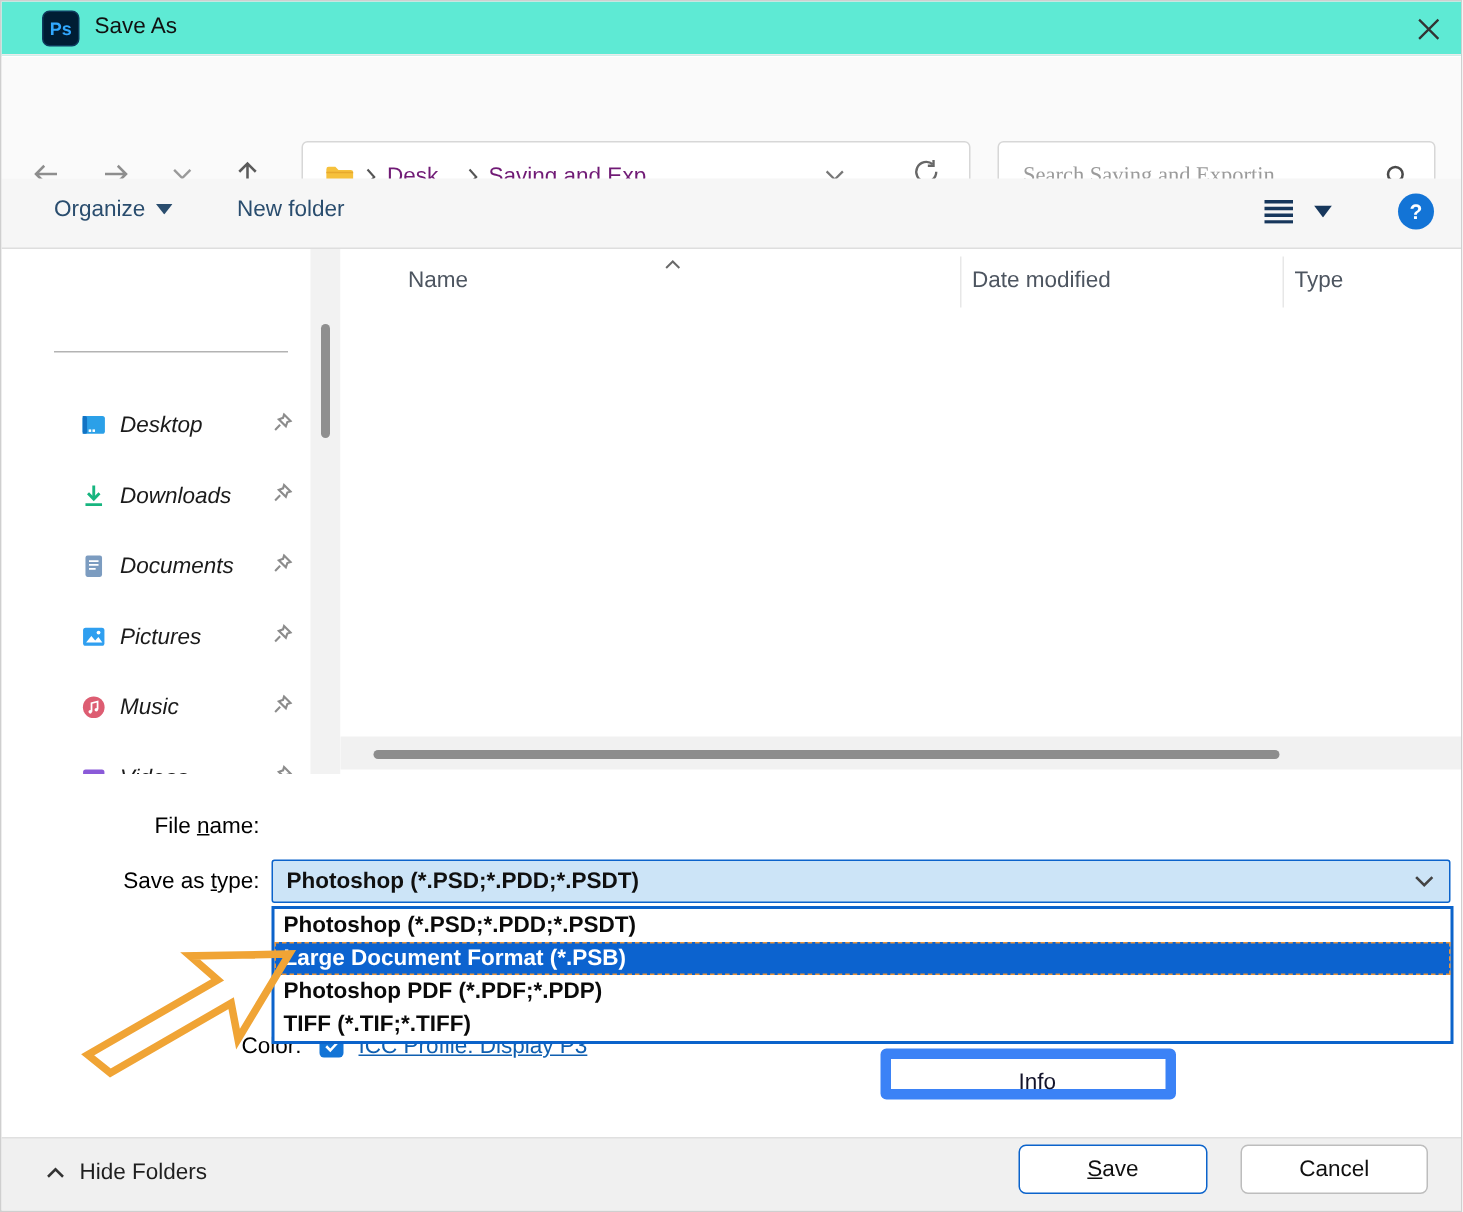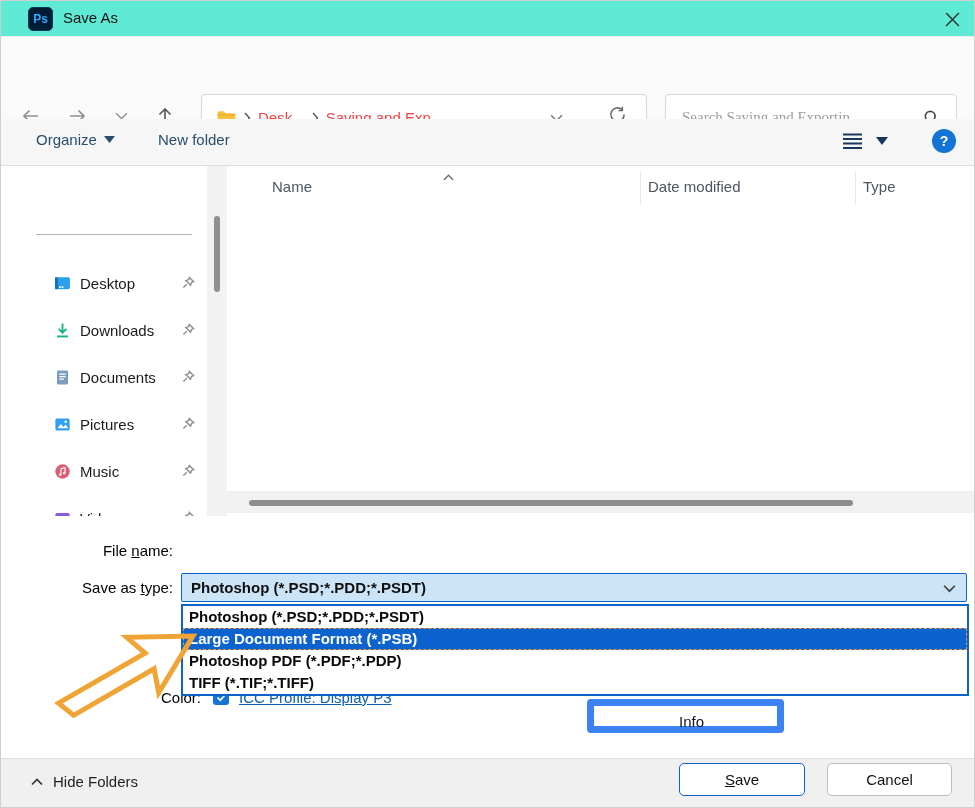--- a/index.html
+++ b/index.html
@@ -12,21 +12,21 @@
   .ps-badge { position:absolute; left:27px; top:6px; width:25px; height:24px; background:#001d34; border:1px solid #0d3a5c; border-radius:5px; color:#31a8ff; font-weight:bold; font-size:12px; text-align:center; line-height:22px; }
   .win-title { position:absolute; left:62px; top:8px; font-size:15px; color:#111; }
   .close-btn { position:absolute; left:938px; top:7px; width:26px; height:22px; display:flex; align-items:center; justify-content:center; cursor:pointer; }
 
   
   .navbar { position:absolute; left:0; top:37px; width:100%; height:81px; background:#fafafa; }
   .nav-btn { position:absolute; top:64px; width:28px; height:28px; display:flex; align-items:center; justify-content:center; }
   .addressbar { position:absolute; left:200px; top:56px; width:446px; height:47px; background:#fff; border:1px solid #d7d7d7; border-radius:4px; display:flex; align-items:center; }
   .addr-folder { margin-left:14px; display:flex; align-items:center; }
   .crumb-sep { margin:0 7px; display:flex; align-items:center; }
-  .crumb { color:#ef4444; white-space:nowrap; }
+  .crumb { color:#701a75; white-space:nowrap; }
   .addr-chevron { position:absolute; left:348px; top:14px; }
   .addr-refresh { position:absolute; left:406px; top:10px; }
   .searchbox { position:absolute; left:664px; top:56px; width:292px; height:47px; background:#fff; border:1px solid #d7d7d7; border-radius:4px; }
   .searchbox input { position:absolute; left:16px; top:1px; width:240px; height:43px; border:none; outline:none; font-family:Liberation Serif, serif; font-size:15px; color:#333; background:transparent; }
   .searchbox input::placeholder { color:#9b9b9b; }
   .search-icon { position:absolute; right:16px; top:14px; }
 
   
   .cmdbar { position:absolute; left:0; top:118px; width:100%; height:47px; background:#f6f6f6; border-bottom:1px solid #dedede; }
   .cmd-item { position:absolute; top:12px; color:#2a4d6e; display:flex; align-items:center; gap:7px; cursor:pointer; }
@@ -36,21 +36,21 @@
   
   .main { position:absolute; left:0; top:165px; width:100%; height:350px; background:#fff; overflow:hidden; }
   .sidebar { position:absolute; left:0; top:0; width:206px; height:350px; }
   .onedrive-row { position:absolute; left:0; top:2px; width:206px; height:38px; background:#d9d9d9; display:flex; align-items:center; cursor:pointer; }
   .onedrive-row .expander { margin-left:14px; }
   .onedrive-row .cloud { margin-left:18px; }
   .onedrive-row .lbl { margin-left:8px; white-space:nowrap; overflow:hidden; }
   .side-divider { position:absolute; left:35px; top:68px; width:156px; height:1px; background:#b3b3b3; }
   .side-item { position:absolute; left:0; width:206px; height:32px; display:flex; align-items:center; cursor:pointer; }
   .side-item .ic { margin-left:52px; width:18px; display:flex; justify-content:center; }
-  .side-item .lbl { margin-left:9px; flex:1; }
+  .side-item .lbl { margin-left:9px; flex:1;font-style:italic; }
   .side-item .pin { margin-right:12px; }
   .side-scroll { position:absolute; left:206px; top:0; width:20px; height:350px; background:#f2f2f2; }
   .side-thumb { position:absolute; left:7px; top:50px; width:6px; height:76px; background:#8f8f8f; border-radius:3px; cursor:pointer; }
 
   .filelist { position:absolute; left:226px; top:0; width:749px; height:350px; background:#fff; }
   .sort-caret { position:absolute; left:216px; top:1px; }
   .col-head { position:absolute; top:12px; color:#4d5560; cursor:pointer; }
   .col-sep { position:absolute; top:5px; width:1px; height:34px; background:#e7e7e7; }
   .hscroll { position:absolute; left:0; top:325px; width:749px; height:22px; background:#f1f1f1; }
   .hthumb { position:absolute; left:22px; top:9px; width:604px; height:6px; background:#8d8d8d; border-radius:3px; cursor:pointer; }

